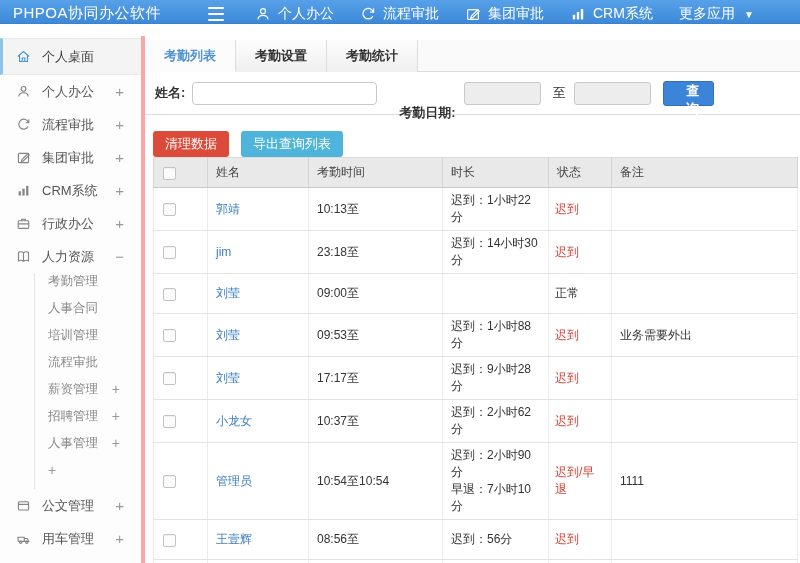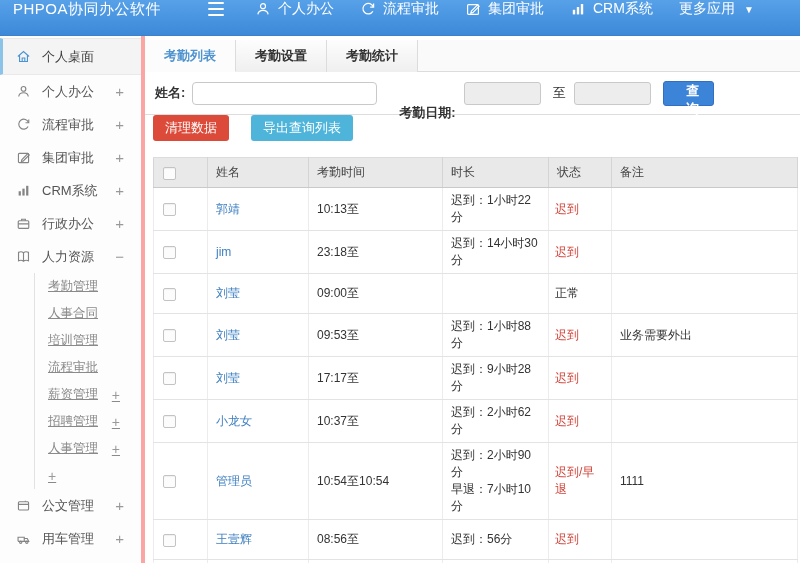--- a/index.html
+++ b/index.html
@@ -1,22 +1,22 @@
 <!DOCTYPE html>
 <html><head>
 <meta charset="utf-8">
 <style>
   * { margin:0; padding:0; box-sizing:border-box; }
   html,body { width:800px; height:563px; overflow:hidden;
     font-family:"Liberation Sans","DejaVu Sans",sans-serif; background:#fff; }
 
   
-  .header { position:absolute; left:0; top:0; width:800px; height:36px;
+  .header { position:absolute; left:0; top:0; width:800px; height:24px;
     background:linear-gradient(180deg,#57a1e9,#3d89d8);
-    border-bottom:1px solid #3b82cd; display:flex; align-items:flex-start; color:#fff; }
+    border-bottom:1px solid #3b82cd; display:flex; align-items:flex-end; color:#fff; }
   .brand { width:193px; padding-left:13px; font-size:15px; letter-spacing:.5px; white-space:nowrap; }
   .hamburger { width:22px; height:18px; margin-left:12px; cursor:pointer;
     display:flex; flex-direction:column; justify-content:space-between; padding:2px 3px; }
   .hamburger i { display:block; height:2px; background:#fff; border-radius:1px; }
   .topnav { display:flex; align-items:center; margin-left:28px; gap:26px; }
   .nav-item { display:flex; align-items:center; gap:7px; font-size:14px; cursor:pointer; white-space:nowrap; }
   .nav-item .ticon { display:flex; align-items:center; }
   .caret { font-size:10px; margin-left:2px; }
 
   
@@ -24,22 +24,22 @@
     background:#fdfdfd; border-right:4px solid #fca5a5; padding-top:2px; }
   .side-item { display:flex; align-items:center; height:33px; padding-left:16px;
     font-size:13px; color:#555; cursor:pointer; }
   .side-item .sicon { width:17px; display:flex; align-items:center; margin-right:9px; color:#848484; }
   .side-item .slabel { flex:1; }
   .side-item .expander { margin-right:17px; color:#999; font-size:15px; font-weight:300; }
   .side-item.active { height:37px; background:#f4f4f4; border-left:3px solid #8cc3e9;
     border-top:1px solid #e9e9e9; border-bottom:1px solid #e9e9e9; padding-left:13px; color:#3c3c3c; }
   .side-item.active .sicon { color:#4b94d4; }
   .sub-list { margin-left:34px; border-left:1px solid #e2e2e2; }
-  .sub-item { display:flex; align-items:center; height:27px; padding-left:13px;
-    font-size:12.5px; color:#8a8a8a; cursor:pointer;text-decoration:underline; }
+  .sub-item { display:flex; height:27px; padding-left:13px;
+    font-size:12.5px; color:#8a8a8a; cursor:pointer; }
   .sub-item .slabel { flex:1; }
   .sub-item .expander { margin-right:21px; color:#999; font-size:14px; font-weight:300; }
 
   
   .main { position:absolute; left:145px; top:40px; right:0; bottom:0; background:#fff; }
 
   .tabbar { height:32px; background:#fafafa; border-bottom:1px solid #dcdcdc; display:flex; }
   .tab { height:32px; line-height:31px; padding:0 19px; font-size:13px; font-weight:bold;
     color:#333; background:linear-gradient(180deg,#fdfdfd,#efefef);
     border-right:1px solid #dcdcdc; cursor:pointer; }
@@ -51,21 +51,21 @@
   .name-input { width:185px; height:23px; margin-left:7px; border:1px solid #c9c9c9;
     border-radius:4px; padding:0 6px; font-size:12px; background:#fff; }
   .date-label { margin-left:22px;margin-top:39px; }
   .date-input { width:77px; height:23px; margin-left:8px; border:1px solid #c9c9c9;
     border-radius:3px; background:#ededed; padding:0 5px; font-size:12px; }
   .to-label { margin-left:12px; font-weight:normal; }
   .search-btn { margin-left:12px; width:51px; height:25px; background:#3c84d8; color:#fff;
     border:1px solid #336fc0; border-radius:3px; font-size:13px; font-weight:bold;
     letter-spacing:3px; cursor:pointer; padding-left:12px; }
 
-  .actions { height:42px; display:flex; align-items:flex-start; padding-left:8px; gap:22px; }
+  .actions { height:42px; display:flex; align-items:flex-end; padding-left:8px; gap:12px; }
   .btn { height:26px; border:none; border-radius:3px; color:#fff; font-size:13px;
     padding:0 12px; cursor:pointer; }
   .btn-red { background:#dc4a3a; }
   .btn-teal { background:#4eb4da; }
 
   
   .grid { margin:0 2px 0 8px; width:645px; border-collapse:collapse; table-layout:fixed;
     font-size:12px; color:#333; }
   .grid th { background:#e9e9e9; border:1px solid #d5d5d5; border-top-color:#dcdcdc;
     border-bottom-color:#c9c9c9; height:30px; text-align:left; padding:0 8px;

